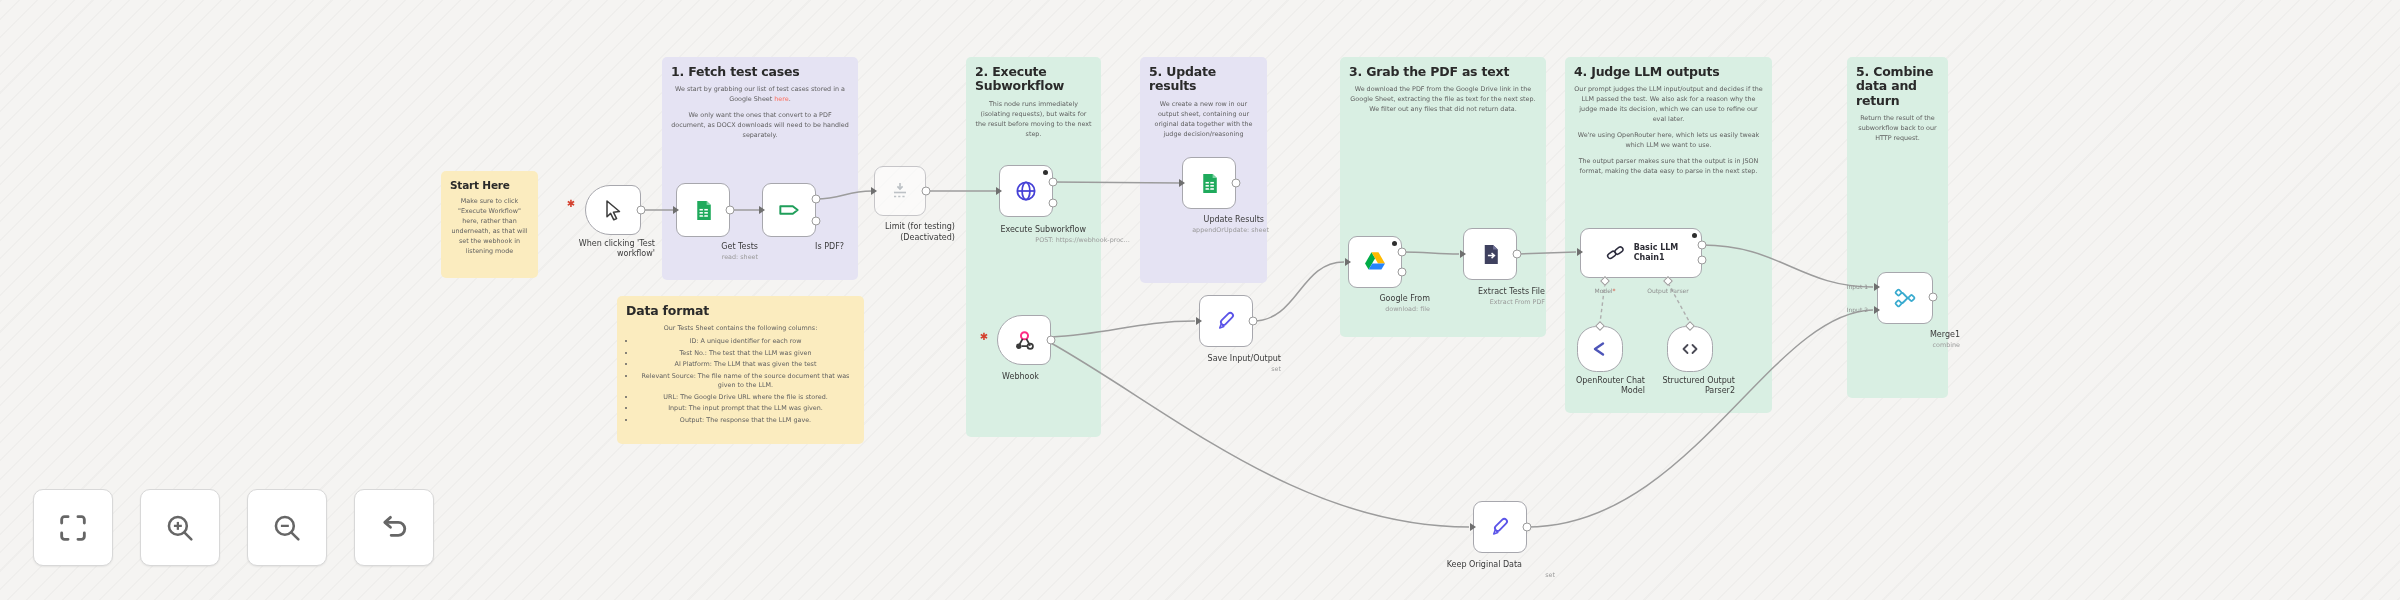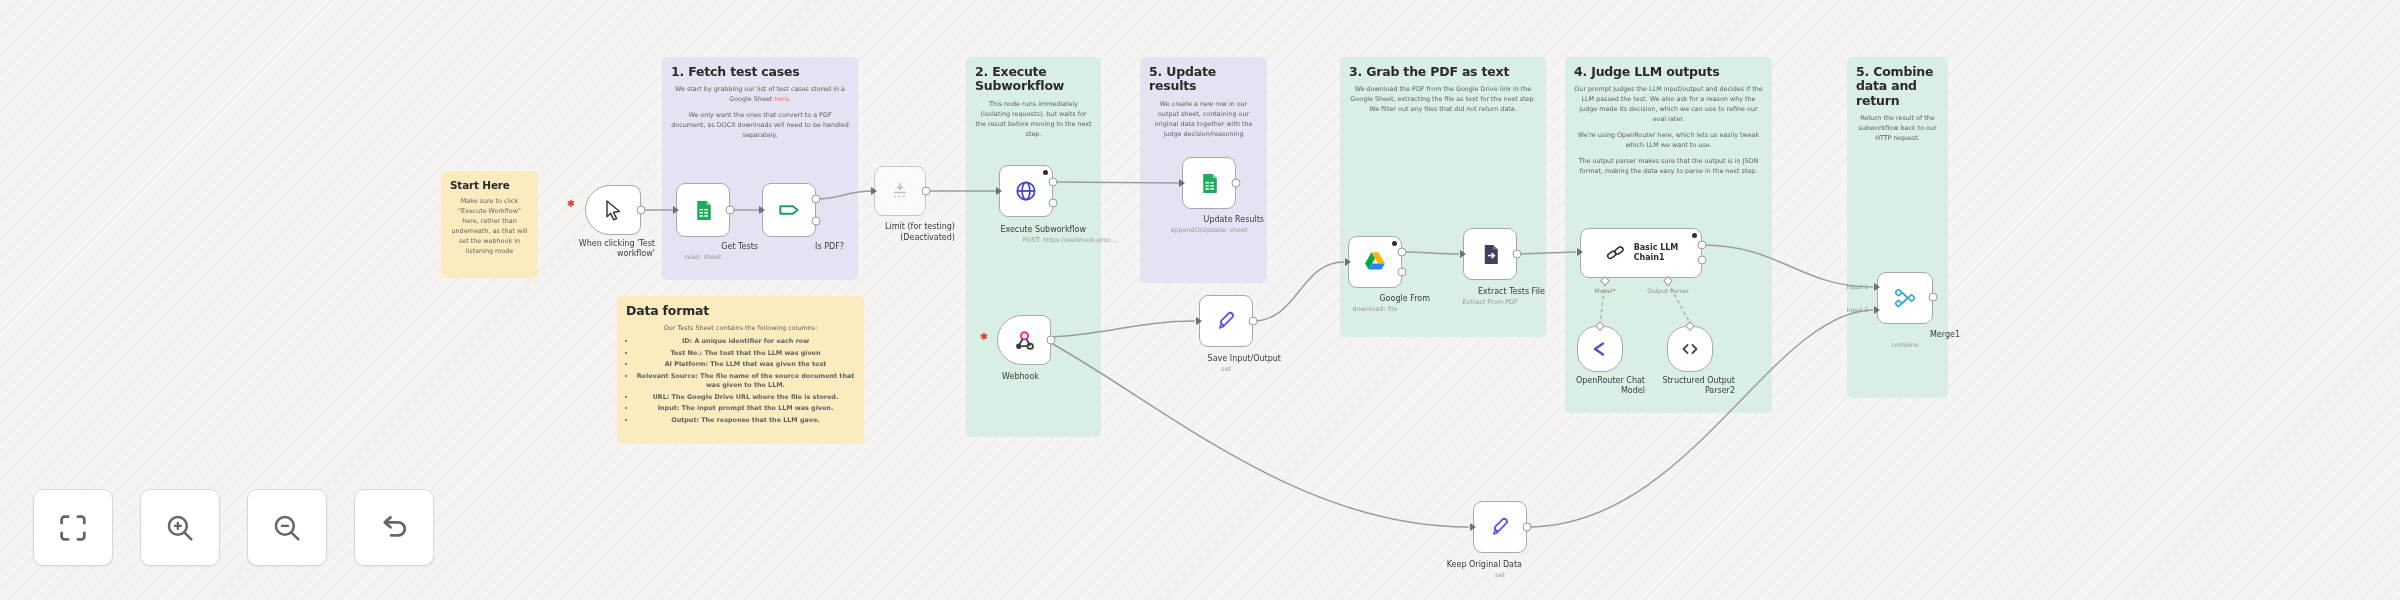--- a/index.html
+++ b/index.html
@@ -13,36 +13,36 @@
   
   .sticky { position:absolute; border-radius:5px; padding:8px 9px; z-index:1; overflow:hidden; }
   .sticky.yellow { background:#fbecbf; }
   .sticky.purple { background:#e5e3f3; }
   .sticky.green  { background:#d9efe3; }
   .s-title { font-weight:bold; color:#2a2a2a; font-size:12.5px; line-height:1.15; letter-spacing:-0.2px; }
   .s-title.sm { font-size:10.5px; }
   .s-body { font-size:6.4px; color:#5f5f5f; line-height:1.55; margin-top:6px;text-align:center; }
   .s-body p + p { margin-top:6px; }
   .s-body ul { margin-top:3px; padding-left:10px; }
-  .s-body li { margin:1.5px 0;font-weight:bold; }
+  .s-body li { margin:1.5px 0; }
   .link { color:#ff6d5a; }
   
   #edges { position:absolute; left:0; top:0; z-index:2; }
   #edges path { fill:none; stroke:#9c9c9c; stroke-width:1.5px; }
   #edges path.dash { stroke:#aeaeae; stroke-width:1.4px; stroke-dasharray:3.5 3; }
   
   .node { position:absolute; background:#fff; border:1.4px solid #a7a7ad; border-radius:9px;
           display:flex; align-items:center; justify-content:center; z-index:3; }
   .node.trigger { border-radius:25px 9px 9px 25px; }
   .node.faded { opacity:0.6; }
   .node.wide { justify-content:flex-start; padding-left:24px; gap:8px; }
   .node.circle { border-radius:42%; }
   .n-label { position:absolute; text-align:right; font-size:8px; font-weight:500; color:#3a3a3a;
              line-height:1.25; z-index:3; }
-  .n-sub { position:absolute; text-align:center; font-size:6.4px; color:#9a9a9a; z-index:3;
+  .n-sub { position:absolute; text-align:right; font-size:6.4px; color:#9a9a9a; z-index:3;
            white-space:nowrap; overflow:hidden; text-overflow:ellipsis; }
   .n-inner { font-size:8px; font-weight:bold; color:#2c2c34; line-height:1.2; }
   .p-label { position:absolute; font-size:6px; color:#8f8f8f; z-index:3; }
   .req { color:#d4412e; }
   
   .port-out { position:absolute; width:9px; height:9px; border-radius:50%; background:#fff;
               border:1.5px solid #9b9b9b; transform:translate(-50%,-50%); z-index:4; }
   .port-in { position:absolute; width:0; height:0; border-top:4px solid transparent;
              border-bottom:4px solid transparent; border-left:6px solid #6f6f6f;
              transform:translate(-50%,-50%); z-index:4; }

